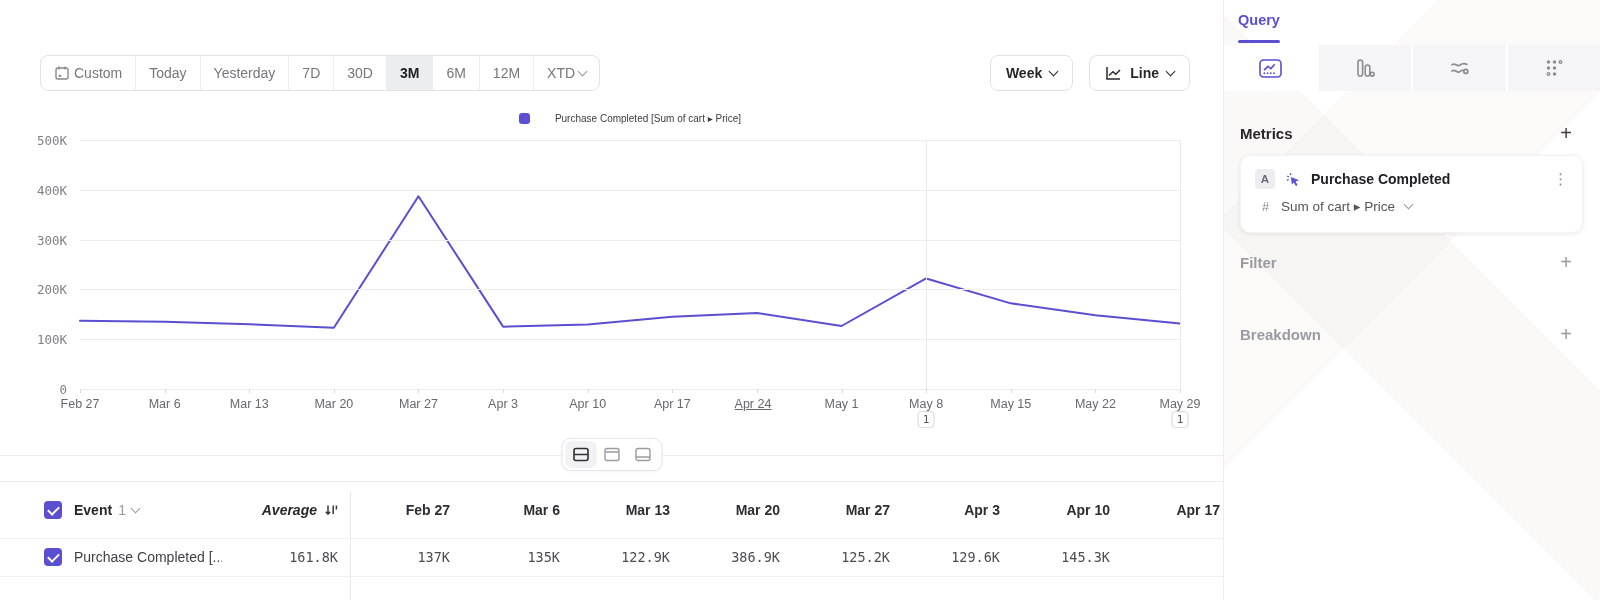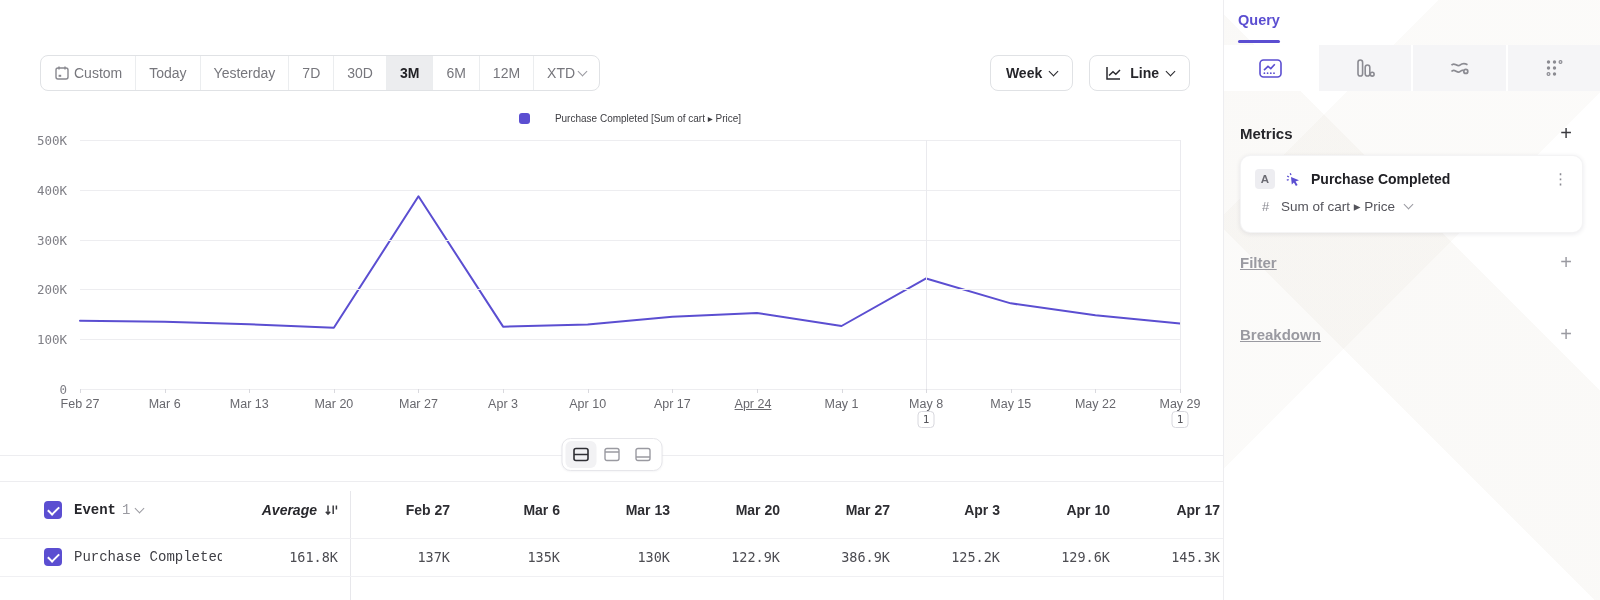--- a/index.html
+++ b/index.html
@@ -48,21 +48,21 @@
     border:1px solid #e6e6ea; border-radius:9px; box-shadow:0 1px 2px rgba(20,20,40,.04); }
   .lt-btn { width:31px; height:27px; display:flex; align-items:center; justify-content:center; border-radius:6px; cursor:pointer; }
   .lt-btn.active { background:#f2f2f4; }
 
   
   .table { position:absolute; left:0; right:0; top:481px; bottom:0; border-top:1px solid #ededf0; }
   .t-left { position:absolute; left:0; top:0; width:350px; }
   .t-row-l { display:flex; align-items:center; padding-left:44px; }
   .t-head-l { height:56px; }
   .t-data-l { height:38px; }
-  .t-name { margin-left:12px; flex:1; display:flex; align-items:center; gap:6px; font-size:14px; white-space:nowrap; overflow:hidden;font-family:Liberation Mono, monospace; }
+  .t-name { margin-left:12px; flex:1; display:flex; align-items:center; gap:6px; font-size:14px; white-space:nowrap; overflow:hidden; }
   .event-lbl { font-weight:700; color:#27272c; }
   .event-count { color:#9a9aa1; }
   .row-name { color:#3f3f45; }
   .t-avg { display:flex; align-items:center; justify-content:flex-end; gap:7px; padding-right:12px; width:128px; }
   .avg-lbl { font-weight:700; font-size:14px; color:#27272c;font-style:italic; }
   .avg-val { font-family:"DejaVu Sans Mono", monospace; font-size:13.5px; color:#4c4c52; }
   .t-vline { position:absolute; left:350px; top:9px; height:112px; width:1px; background:#e7e7eb; }
   .t-dates { position:absolute; left:350px; right:0; top:0; overflow:hidden; }
   .t-dates .hrow { display:flex; height:56px; }
   .t-dates .vrow { display:flex; height:38px; }
@@ -92,21 +92,21 @@
   .plus { font-size:20px; font-weight:400; line-height:1; cursor:pointer; }
   .metric-card { position:absolute; left:16px; right:17px; top:155px; height:78px; background:#fff;
     border:1px solid rgba(30,30,50,.05); border-radius:10px; box-shadow:0 1px 5px rgba(25,25,55,.09); padding:13px 14px 0; }
   .mc-row1 { display:flex; align-items:center; gap:10px; }
   .letter-badge { width:20px; height:20px; border-radius:4px; background:#ededf1; color:#6b6b73;
     font-size:11.5px; font-weight:700; display:flex; align-items:center; justify-content:center; }
   .mc-name { font-size:14px; font-weight:600; color:#202025; flex:1; }
   .kebab { color:#8b8b93; font-size:15px; cursor:pointer; letter-spacing:0; }
   .mc-row2 { display:flex; align-items:center; gap:10px; margin-top:9px; padding-left:5px; font-size:13.5px; color:#54545b; cursor:pointer; }
   .hash { color:#8b8b93; font-size:13px; width:11px; text-align:center; }
-  .gray-head { color:#9a9aa1; font-size:15px; font-weight:600;text-decoration:underline; }
+  .gray-head { color:#9a9aa1; font-size:15px; font-weight:600; }
 </style>
 </head>
 <body>
 
 <div class="main">
 
   <div class="toolbar">
     <div class="tb-left">
       <div class="seg-control">
         <div class="seg">
@@ -273,21 +273,20 @@
           <div class="dcell h">Mar 13</div>
           <div class="dcell h">Mar 20</div>
           <div class="dcell h">Mar 27</div>
           <div class="dcell h">Apr 3</div>
           <div class="dcell h">Apr 10</div>
           <div class="dcell h">Apr 17</div>
         </div>
       <div class="vrow" id="date-vals">
           <div class="dcell v">137K</div>
           <div class="dcell v">135K</div>
-          <div class="dcell v">130K</div>
           <div class="dcell v">122.9K</div>
           <div class="dcell v">386.9K</div>
           <div class="dcell v">125.2K</div>
           <div class="dcell v">129.6K</div>
           <div class="dcell v">145.3K</div>
         </div>
     </div>
     <div class="t-hline" style="top:56px"></div>
     <div class="t-hline" style="top:94px"></div>
   </div>

